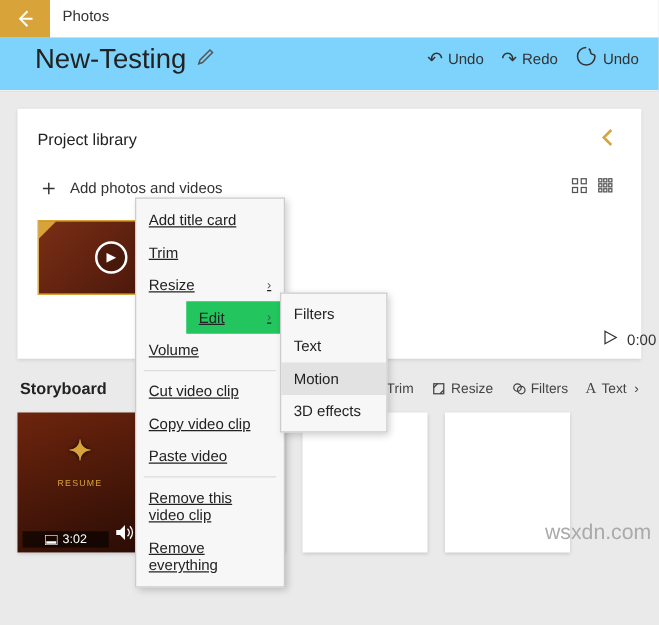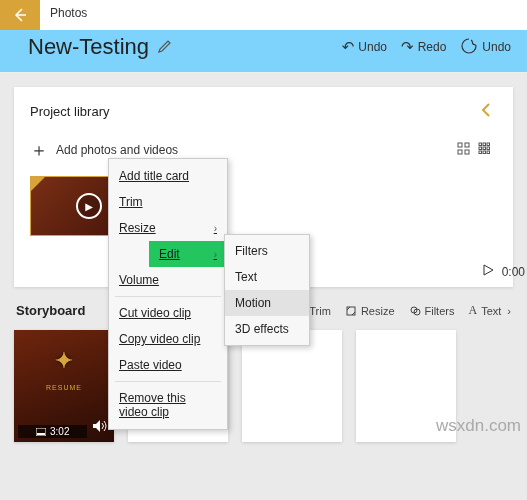--- a/index.html
+++ b/index.html
@@ -232,20 +232,23 @@
   <div class="ctx-item">
       <span>Copy video clip</span>
     </div>
   <div class="ctx-item">
       <span>Paste video</span>
     </div>
   <div class="ctx-sep"></div>
   <div class="ctx-item">
       <span>Remove this video clip</span>
     </div>
+  <div class="ctx-item">
+      <span>Remove everything</span>
+    </div>
 </div>
 
 <div class="sub-menu">
   <div class="sub-item">Filters</div>
   <div class="sub-item">Text</div>
   <div class="sub-item hl">Motion</div>
   <div class="sub-item">3D effects</div>
 </div>
 
 <div class="watermark">wsxdn.com</div>

